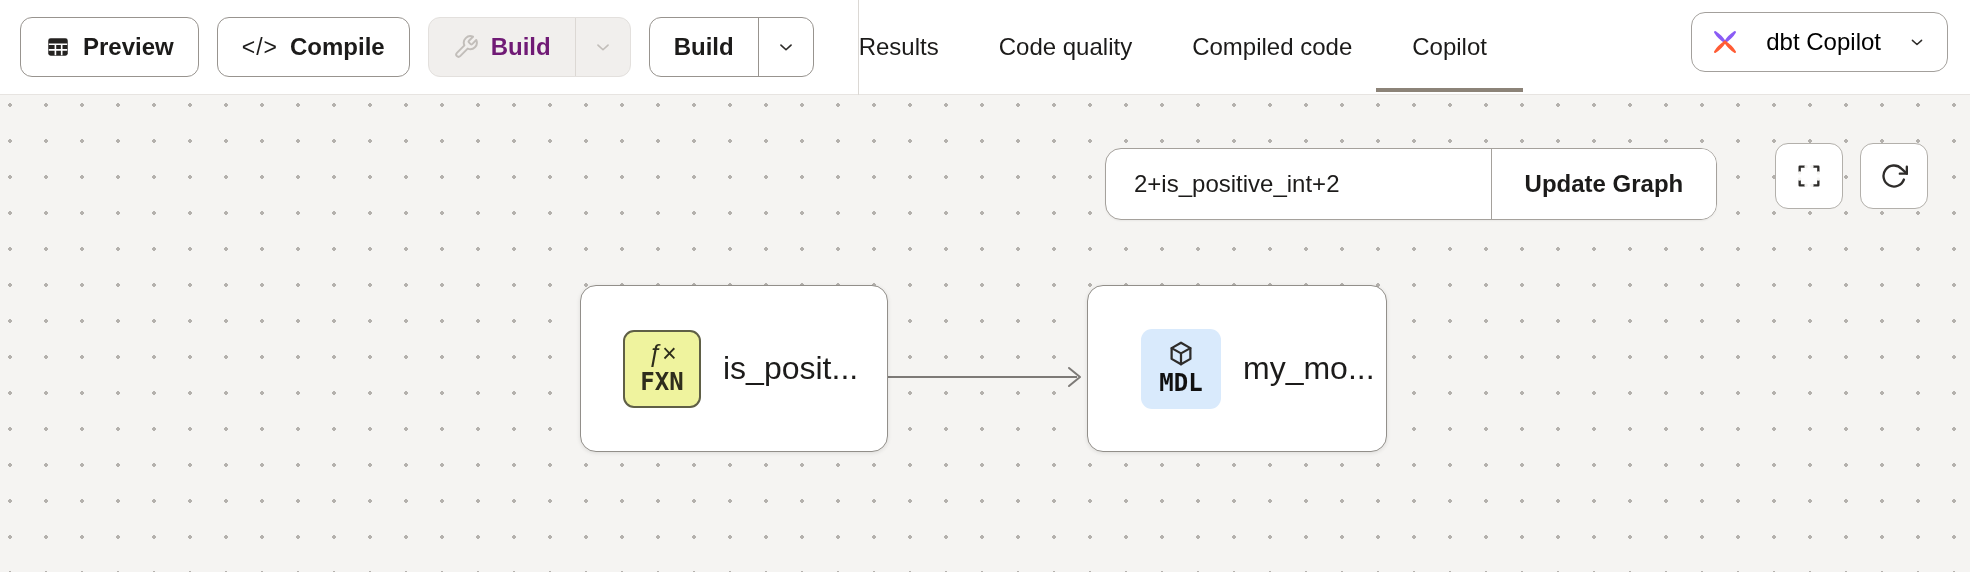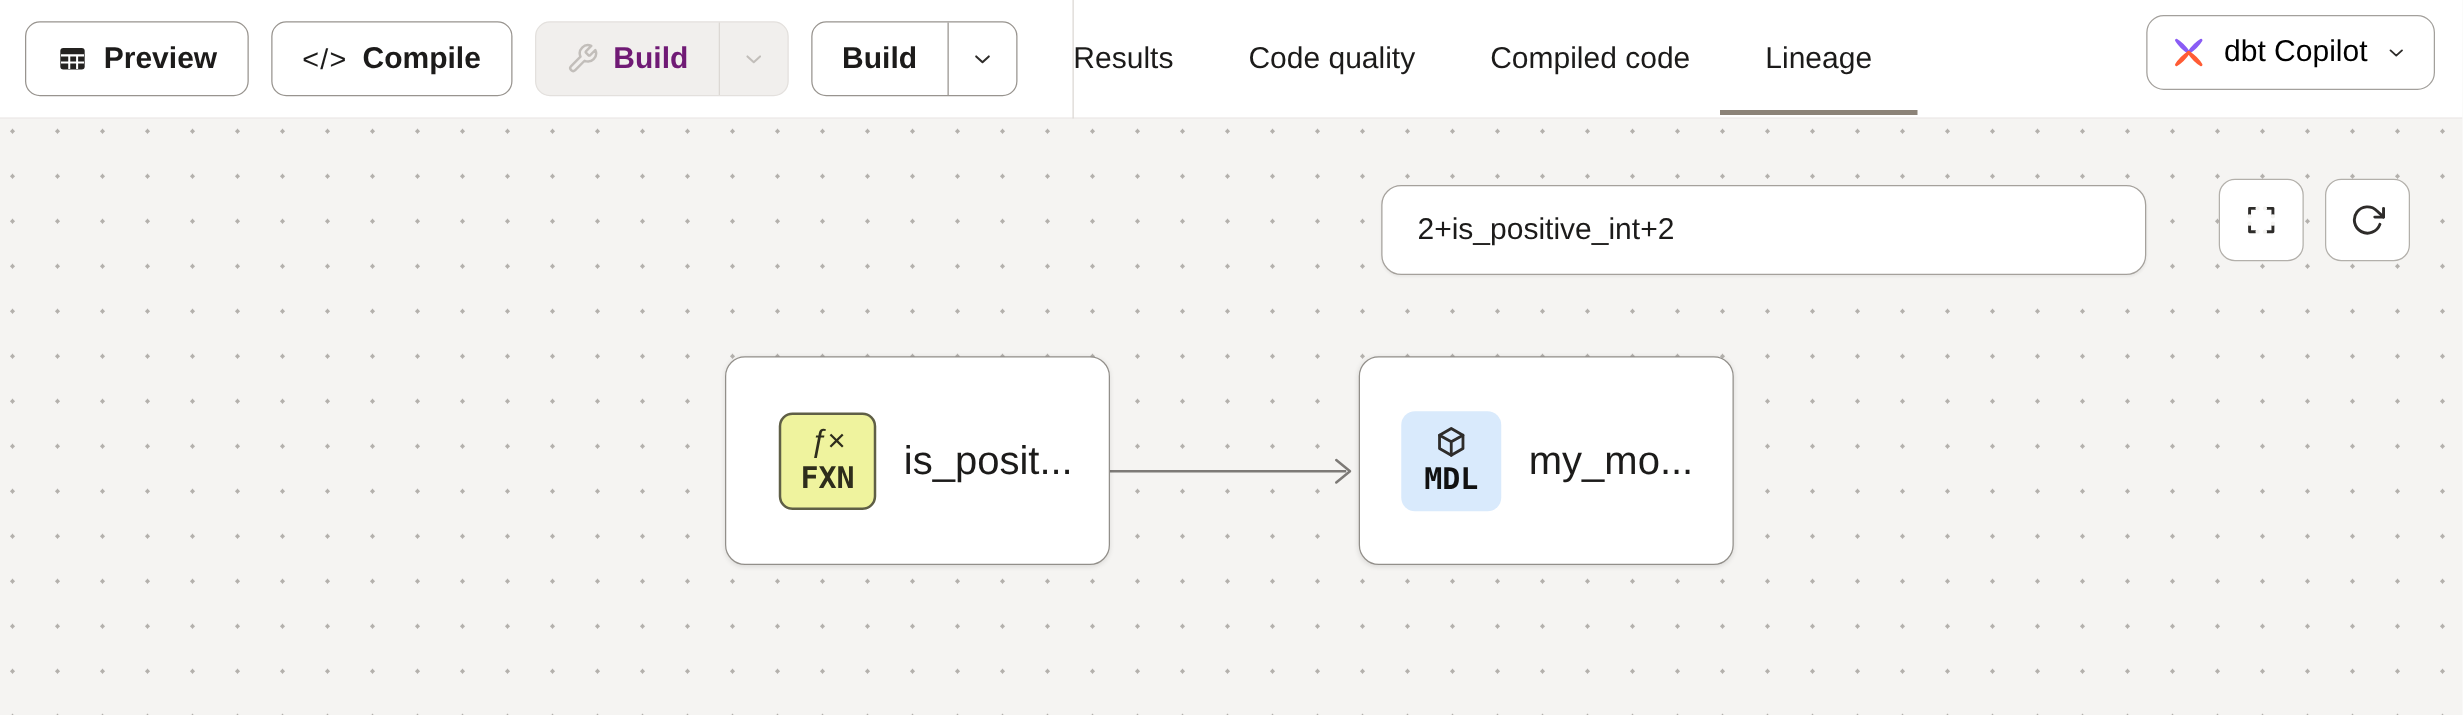--- a/index.html
+++ b/index.html
@@ -97,21 +97,21 @@
     background: #8c8378;
   }
 
   .copilot-btn {
     position: absolute;
     right: 22px;
     top: 12px;
     height: 60px;
     display: flex;
     align-items: center;
-    gap: 13px;
+    gap: 26px;
     padding: 0 20px 0 18px;
     background: #fff;
     border: 1.5px solid #a3a09c;
     border-radius: 14px;
     font-size: 24px;
     font-weight: 500;
     cursor: pointer;
   }
 
   
@@ -188,21 +188,21 @@
     height: 167px;
     background: #ffffff;
     border: 1.5px solid #928f8a;
     border-radius: 16px;
     box-shadow: 0 1px 4px rgba(0,0,0,0.10);
     display: flex;
     align-items: center;
     cursor: pointer;
   }
   .node.fxn { left: 580px; width: 308px; }
-  .node.mdl { left: 1087px; width: 300px; }
+  .node.mdl { left: 1087px; width: 300px; padding-left: 20px; }
 
   .badge {
     display: flex;
     flex-direction: column;
     align-items: center;
     justify-content: center;
     border-radius: 11px;
     flex: none;
   }
   .badge.fxn-badge {
@@ -306,21 +306,21 @@
     <div class="tab">
       <span>Results</span>
     </div>
     <div class="tab">
       <span>Code quality</span>
     </div>
     <div class="tab">
       <span>Compiled code</span>
     </div>
     <div class="tab active">
-      <span>Lineage</span>
+      <span>Copilot</span>
     </div>
   </div>
 
   <button class="copilot-btn">
     <span class="icon">
       <svg width="30" height="30" viewBox="0 0 32 32" fill="none" stroke-linecap="round" stroke-linejoin="round">
         <path d="M16 16 C12 10 8 7 5.5 5.5 C7 8 10 12 16 16 Z" stroke="#8a5cf5" stroke-width="2.4"></path>
         <path d="M16 16 C20 10 24 7 26.5 5.5 C25 8 22 12 16 16 Z" stroke="#8a5cf5" stroke-width="2.4"></path>
         <path d="M16 16 C12 22 8 25 5.5 26.5 C7 24 10 20 16 16 Z" stroke="#ff5c35" stroke-width="2.4"></path>
         <path d="M16 16 C20 22 24 25 26.5 26.5 C25 24 22 20 16 16 Z" stroke="#ff5c35" stroke-width="2.4"></path>
@@ -333,20 +333,21 @@
           <path d="M6.5 10l5.5 5 5.5-5"></path>
         </svg>
     </span>
   </button>
 </div>
 
 <div class="canvas">
 
   <div class="graph-selector">
     <input class="selector-input" type="text" value="2+is_positive_int+2" style="">
+    <button class="update-graph">Update Graph</button>
   </div>
 
   <button class="icon-btn fullscreen">
     <span class="icon">
       <svg class="stroke-ic thin" width="28" height="28" viewBox="0 0 24 24">
         <path d="M4 8V4h4 M16 4h4v4 M20 16v4h-4 M8 20H4v-4"></path>
         <path d="M9.5 4h0 M14.5 4h0 M4 9.5h0 M4 14.5h0 M20 9.5h0 M20 14.5h0 M9.5 20h0 M14.5 20h0" stroke="#f5f4f2" stroke-width="3"></path>
       </svg>
     </span>
   </button>

